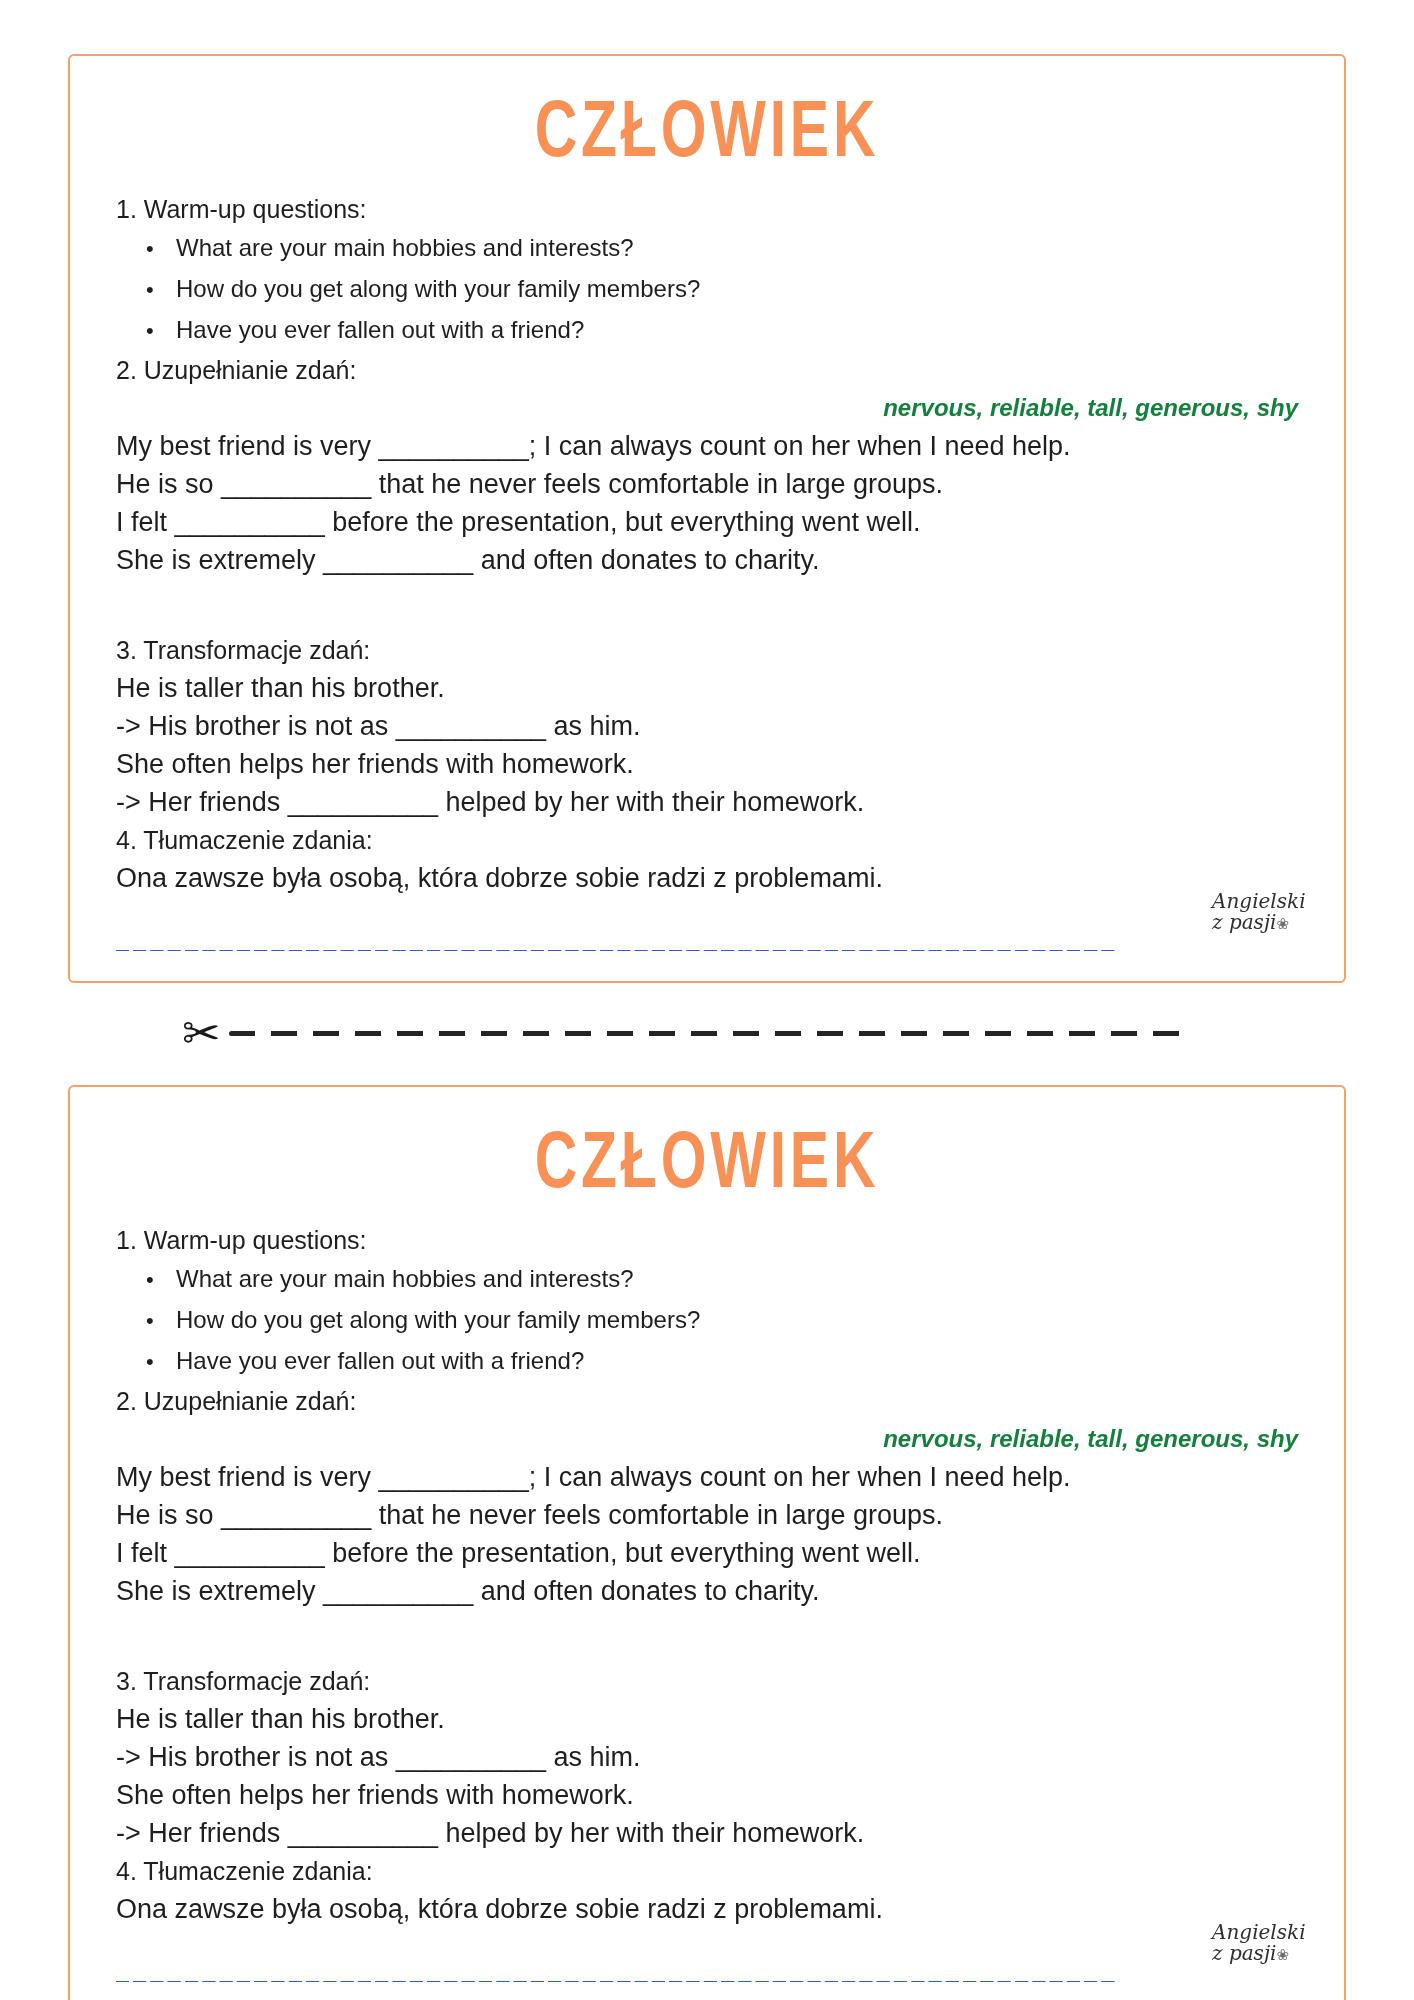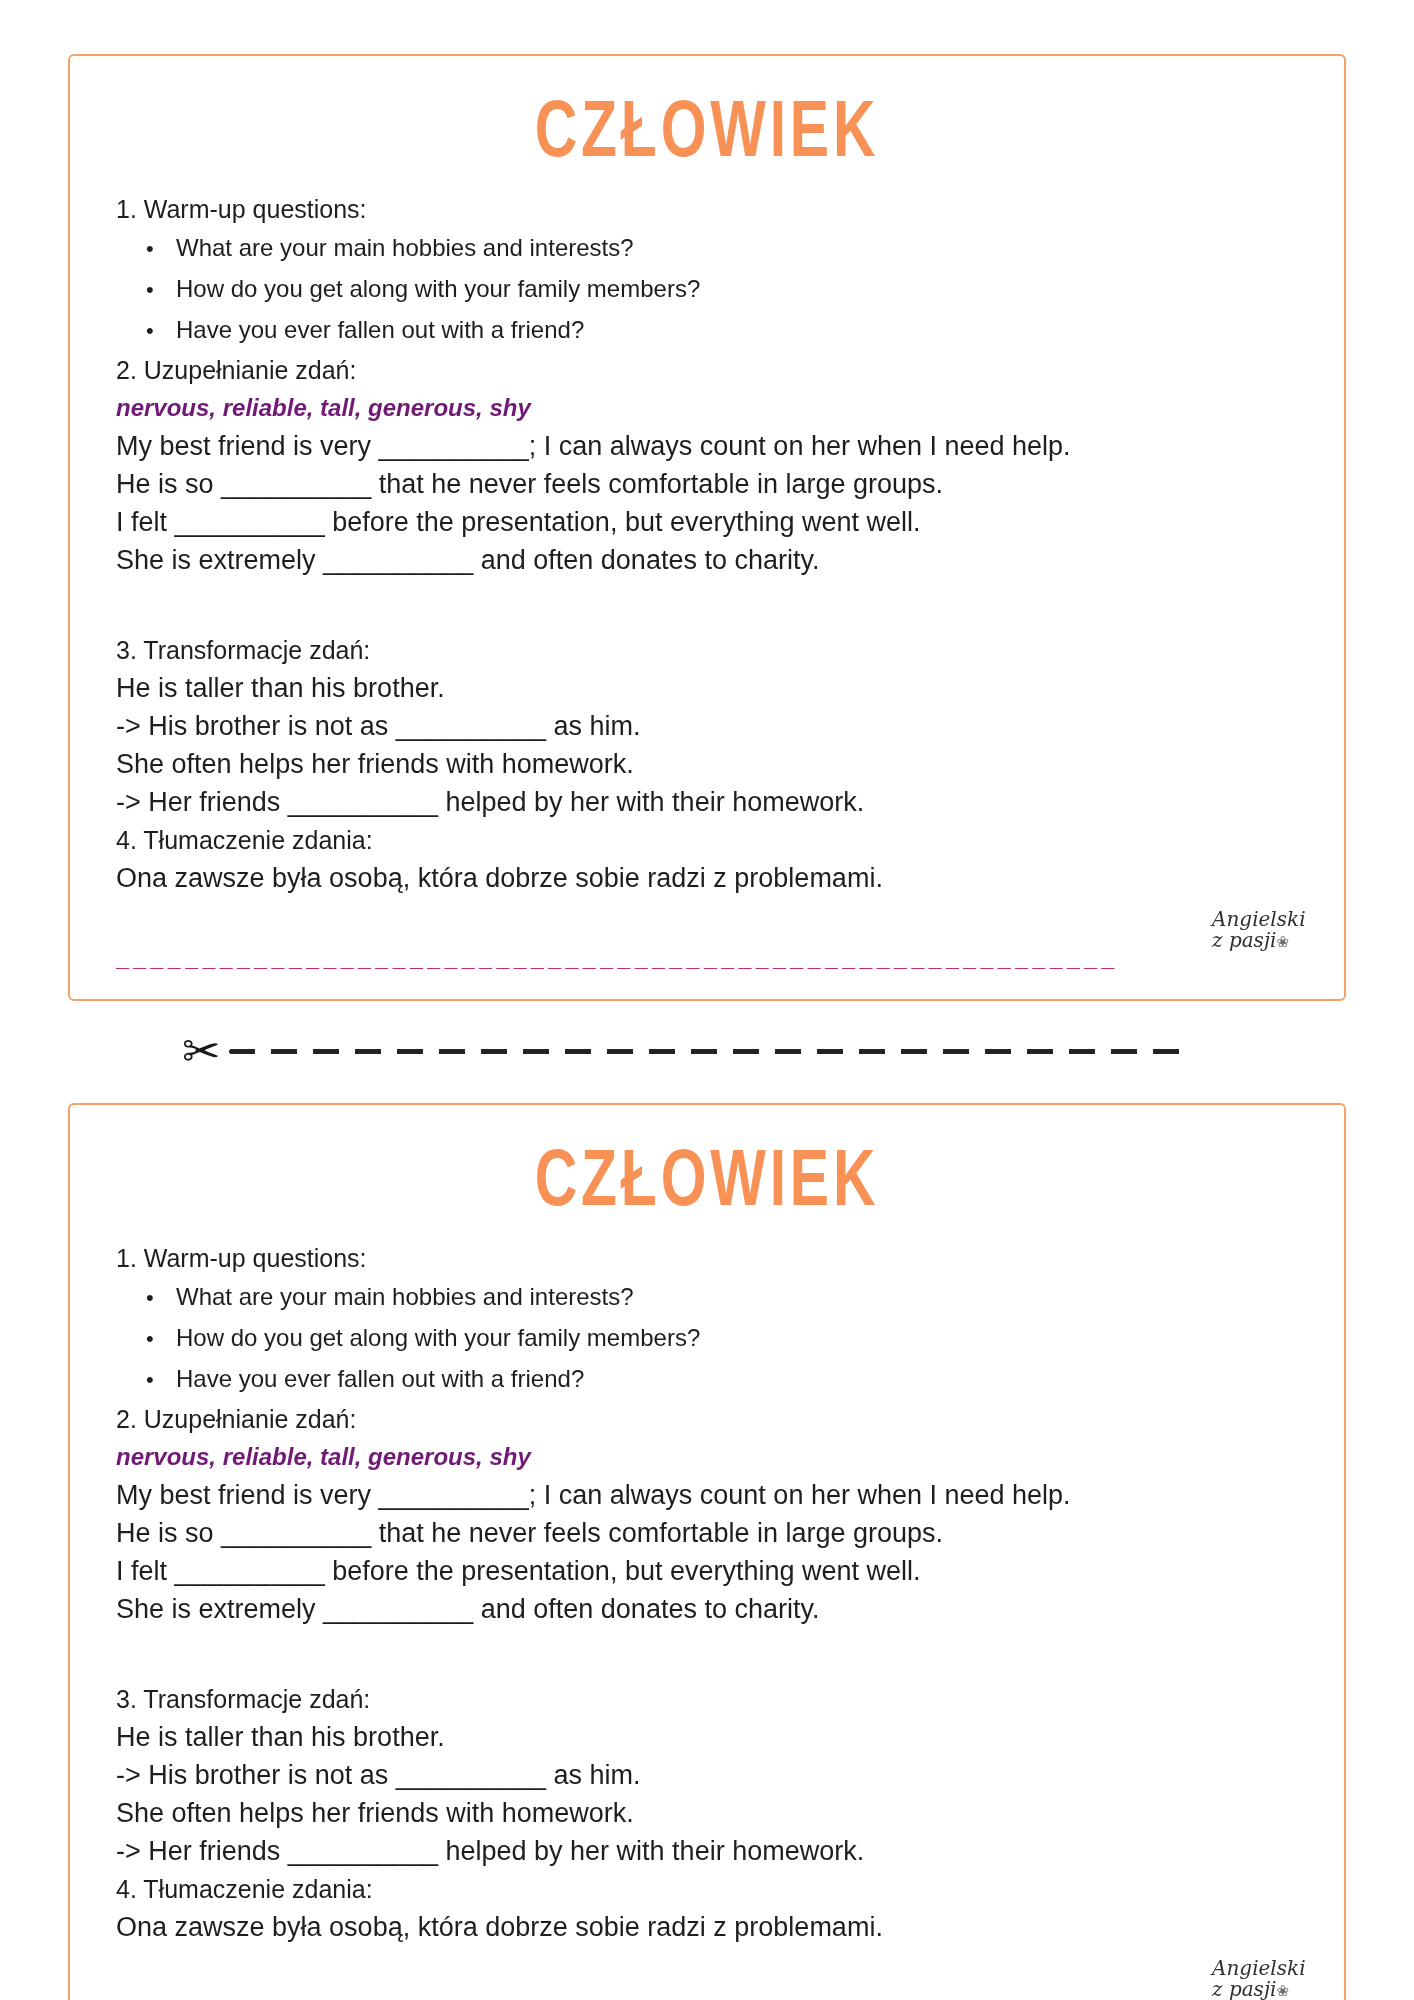--- a/index.html
+++ b/index.html
@@ -48,38 +48,38 @@
     padding-left: 30px;
     font-size: 24px;
     line-height: 40px;
   }
   .bullet-glyph {
     width: 30px;
     flex: 0 0 30px;
     font-size: 22px;
   }
   .word-bank {
-    text-align: left;
-    color: #701a75;
+    text-align: right;
+    color: #15803d;
     font-weight: bold;
     font-style: italic;
     font-size: 24px;
     line-height: 38px;
   }
   .sentence {
     font-size: 27px;
     line-height: 38px;
     white-space: nowrap;
   }
   .answer-line {
-    margin-top: 44px;
+    margin-top: 26px;
     font-size: 23px;
     font-weight: bold;
     letter-spacing: 4.5px;
-    color: #be185d;
+    color: #1d4ed8;
     max-width: 1105px;
     white-space: nowrap;
     overflow: hidden;
     line-height: 34px;
   }
   .logo {
     position: absolute;
     right: 22px;
     bottom: 46px;
     width: 110px;

